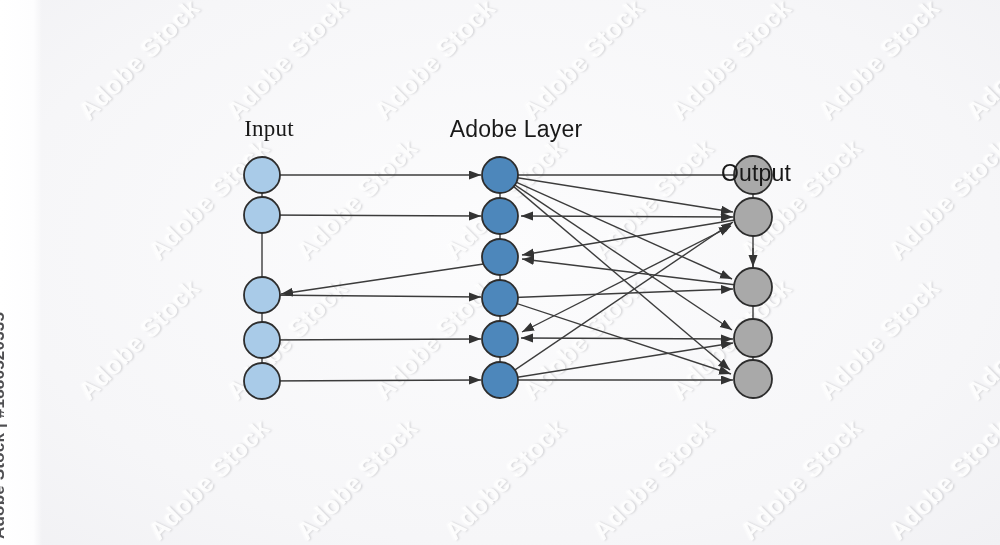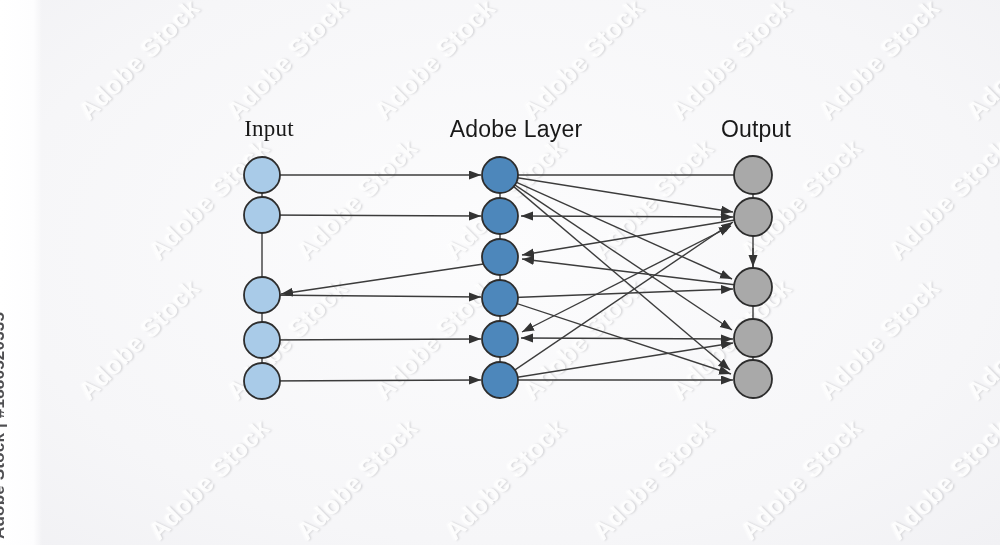--- a/index.html
+++ b/index.html
@@ -128,19 +128,19 @@
         <circle cx="753" cy="175" r="19" fill="#a9a9a9" stroke="#2d2d2d" stroke-width="1.8"></circle>
         <circle cx="753" cy="217" r="19" fill="#a9a9a9" stroke="#2d2d2d" stroke-width="1.8"></circle>
         <circle cx="753" cy="287" r="19" fill="#a9a9a9" stroke="#2d2d2d" stroke-width="1.8"></circle>
         <circle cx="753" cy="338" r="19" fill="#a9a9a9" stroke="#2d2d2d" stroke-width="1.8"></circle>
         <circle cx="753" cy="379" r="19" fill="#a9a9a9" stroke="#2d2d2d" stroke-width="1.8"></circle>
       </g>
   </svg>
 
   <div class="layer-label" id="label-input" style="left: 269px; font-family: Liberation Serif, serif;">Input</div>
   <div class="layer-label" id="label-hidden" style="left: 516px;">Adobe Layer</div>
-  <div class="layer-label" id="label-output" style="left: 756px;">Output</div>
+  <div class="layer-label" id="label-output" style="left: 756px; margin-top: 44px;">Output</div>
 
   <div class="wm-bar">
     <span class="wm-bar-text">Adobe Stock | #1886520335</span>
   </div>
 
 </div>
 
 </body></html>

